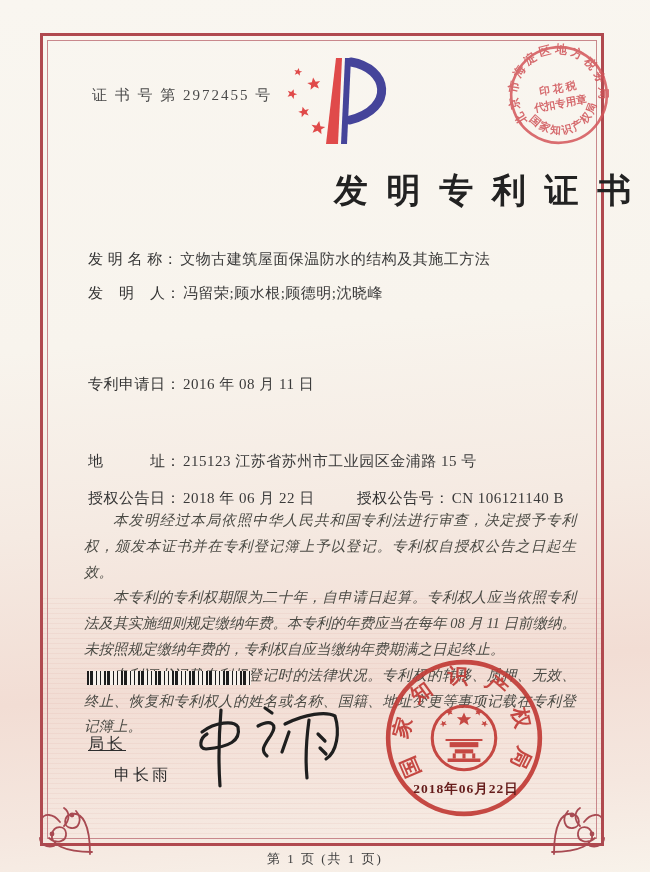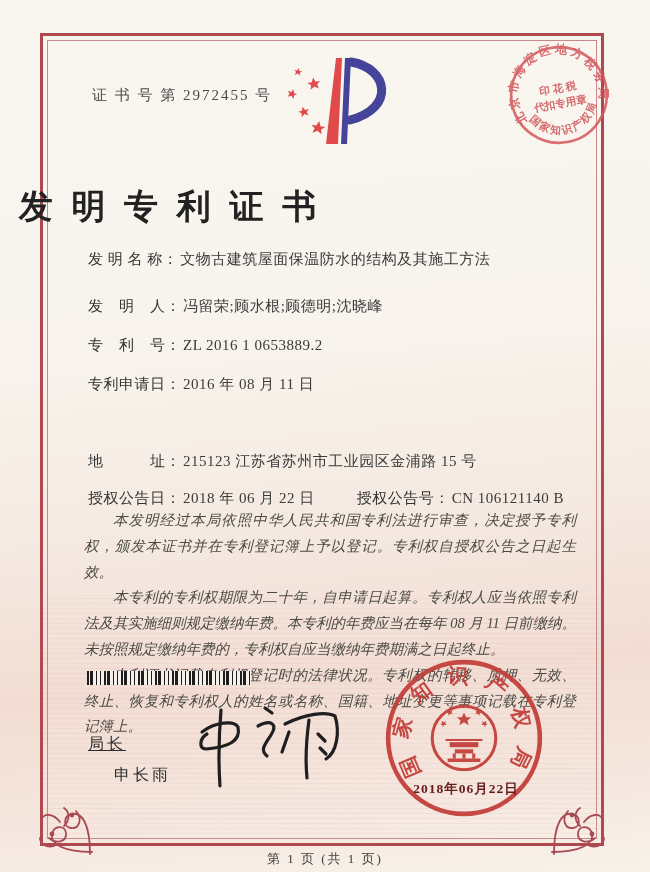--- a/index.html
+++ b/index.html
@@ -11,21 +11,21 @@
   
   .frame-outer{position:absolute;left:40px;top:33px;right:46px;bottom:26px;border:3px solid #b0494f;}
   .frame-inner{position:absolute;left:47px;top:40px;right:53px;bottom:33px;border:1px solid #c9888c;}
   .flourish{position:absolute;width:64px;height:64px;}
   .flourish.bl{left:30px;bottom:16px;}
   .flourish.br{right:36px;bottom:16px;transform:scaleX(-1);}
   
   .cert-no{position:absolute;left:92px;top:86px;font-size:15px;color:#4a4a4a;letter-spacing:2px;}
   .logo{position:absolute;left:258px;top:50px;width:160px;height:104px;}
   .tax-stamp{position:absolute;left:498px;top:34px;width:122px;height:122px;transform:rotate(-10deg);opacity:.85;}
-  .title{position:absolute;left:0;right:0;top:184px;text-align:left;font-size:34px;font-weight:700;color:#222;
+  .title{position:absolute;left:0;right:0;top:168px;text-align:right;font-size:34px;font-weight:700;color:#222;
     letter-spacing:0.55em;text-indent:0.55em;}
   
   .field-row{position:absolute;left:88px;width:490px;font-size:15px;color:#3a3a3a;letter-spacing:0.5px;white-space:nowrap;}
   .f-label{color:#333;}
   .f-value{margin-left:2px;}
   .f-second{margin-left:42px;}
   
   .body-text{position:absolute;left:84px;right:74px;top:508px;font-size:14.5px;line-height:1.78;color:#4a4a44;
     text-align:justify;font-style:italic;}
   .body-text p{margin:0;text-indent:2em;}
@@ -107,25 +107,22 @@
     </text>
     <text x="60" y="57" text-anchor="middle" font-size="10.5" font-weight="700" fill="#cf5156">印 花 税</text>
     <text x="60" y="72" text-anchor="middle" font-size="10.5" font-weight="700" fill="#cf5156">代扣专用章</text>
   </svg>
 
   <div class="title">发明专利证书</div>
 
   <div class="field-row" style="top:250px">
     <span class="f-label">发 明 名 称：</span><span class="f-value">文物古建筑屋面保温防水的结构及其施工方法</span>
   </div>
-  <div class="field-row" style="top:297px">
+  <div class="field-row" style="top:284px">
     <span class="f-label">发　明　人：</span><span class="f-value">冯留荣;顾水根;顾德明;沈晓峰</span>
-  </div>
-  <div class="field-row" style="top:336px">
-    <span class="f-label">专　利　号：</span><span class="f-value">ZL 2016 1 0653889.2</span>
   </div>
   <div class="field-row" style="top:375px">
     <span class="f-label">专利申请日：</span><span class="f-value">2016 年 08 月 11 日</span>
   </div>
   <div class="field-row" style="top:452px">
     <span class="f-label">地　　　址：</span><span class="f-value">215123 江苏省苏州市工业园区金浦路 15 号</span>
   </div>
   <div class="field-row" style="top:489px">
     <span class="f-label">授权公告日：</span><span class="f-value">2018 年 06 月 22 日</span><span class="f-label f-second">授权公告号：</span><span class="f-value">CN 106121140 B</span>
   </div>

